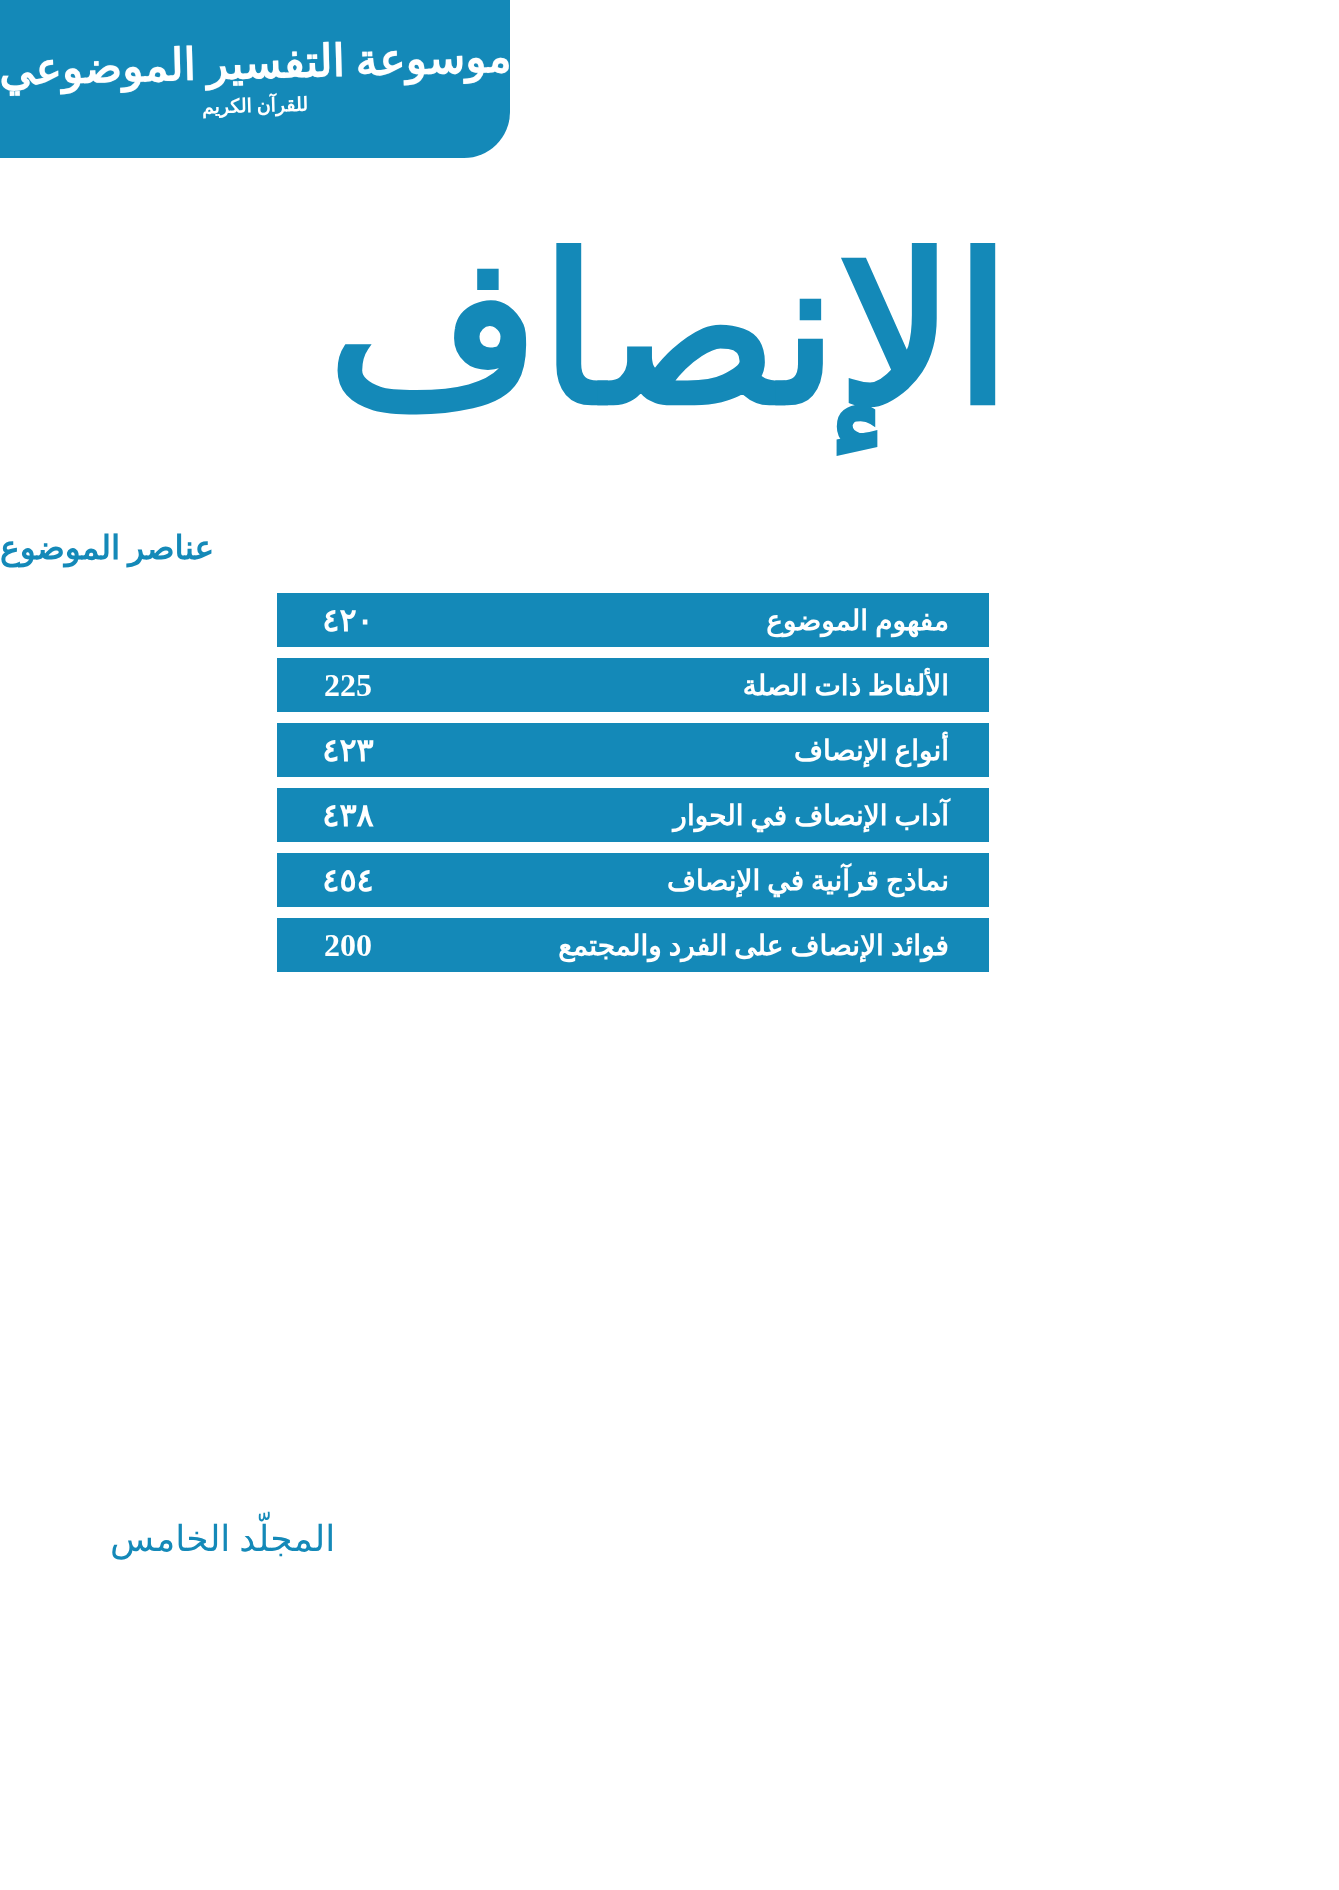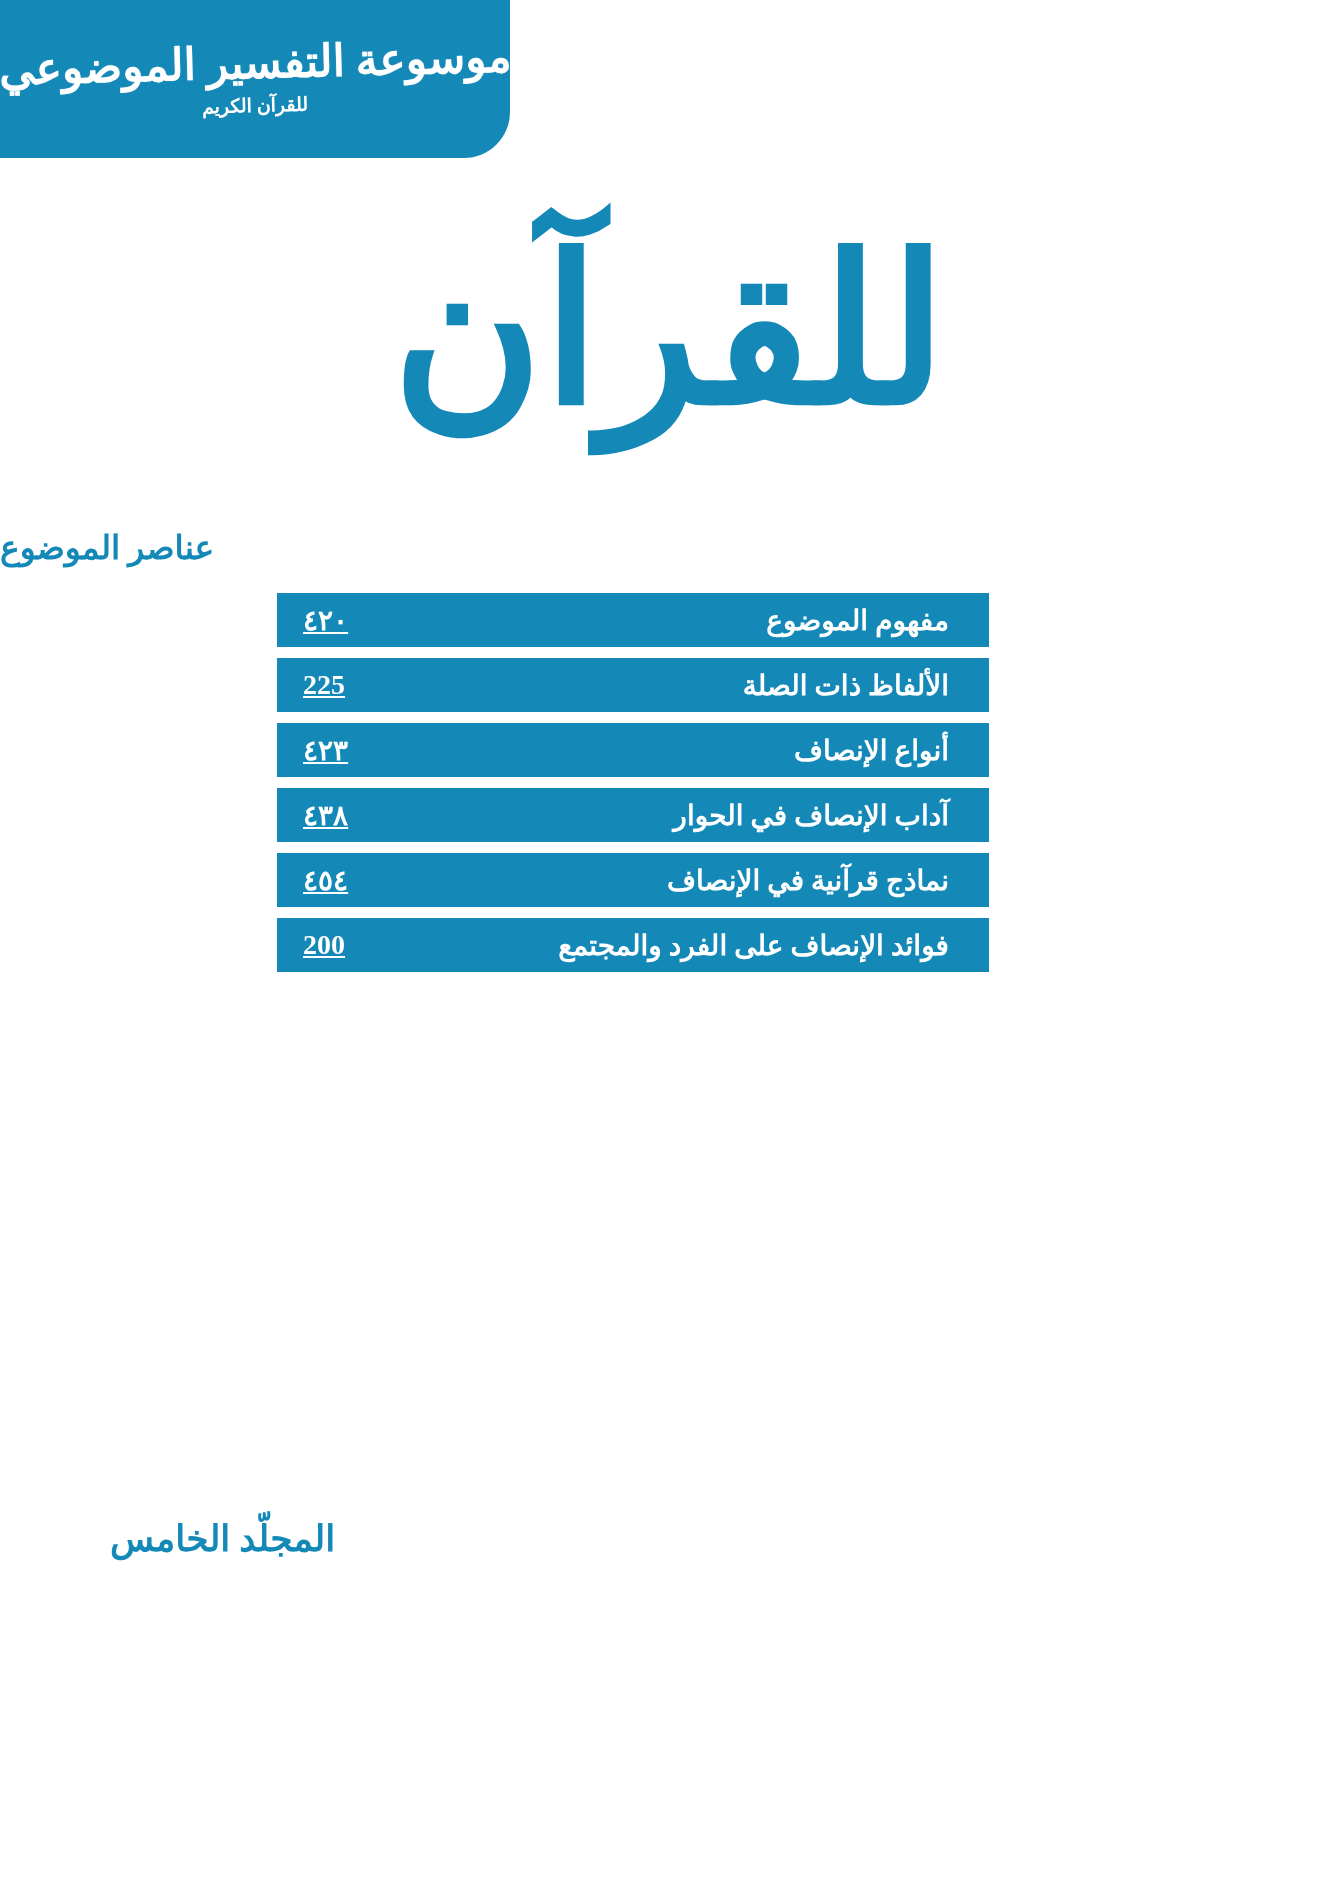--- a/index.html
+++ b/index.html
@@ -96,50 +96,49 @@
     box-sizing: border-box;
   }
   .toc-label {
     color: #ffffff;
     font-size: 28px;
     font-weight: bold;
     white-space: nowrap;
   }
   .toc-page {
     color: #ffffff;
-    font-size: 28px;
+    font-size: 32px;
     font-weight: bold;
     direction: rtl;
     min-width: 90px;
-    text-align: left;
+    text-align: center;
     padding-right: 30px;
-    text-decoration: underline;
   }
 
   
   .footer-volume {
     position: absolute;
     bottom: 330px;
     right: auto;
     left: 110px;
     color: #1489b8;
     font-size: 36px;
-    font-weight: bold;
+    font-weight: normal;
     white-space: nowrap;
   }
 </style>
 </head>
 <body>
 
 <div class="logo-block">
   <div class="logo-main">موسوعة التفسير الموضوعي</div>
   <div class="logo-sub">للقرآن الكريم</div>
 </div>
 
-<div class="main-title">للقرآن</div>
+<div class="main-title">الإنصاف</div>
 
 <div class="elements-heading">عناصر الموضوع</div>
 
 <div class="toc">
 
   <div class="toc-row">
     <span class="toc-label">مفهوم الموضوع</span>
     <span class="toc-page">٤٢٠</span>
   </div>
 

